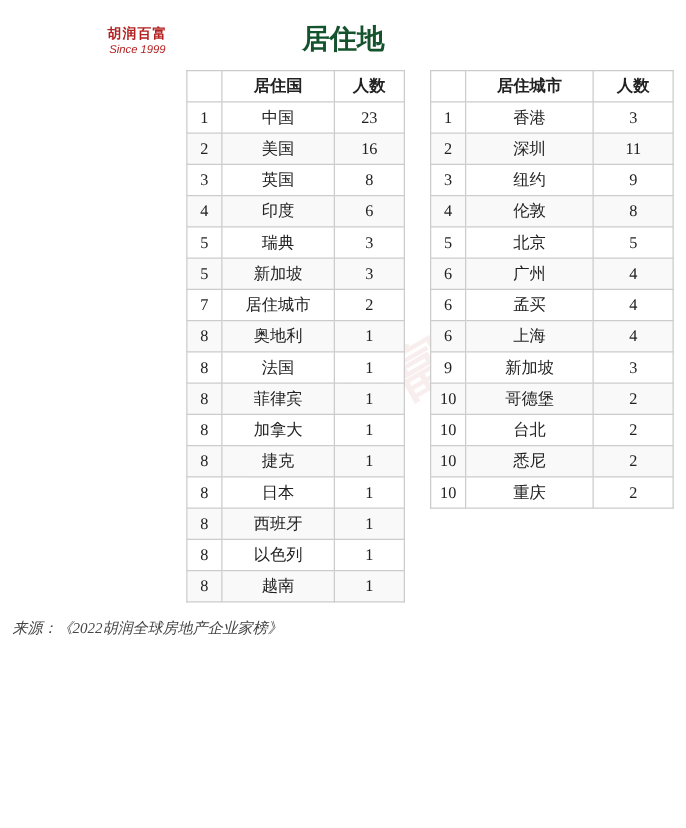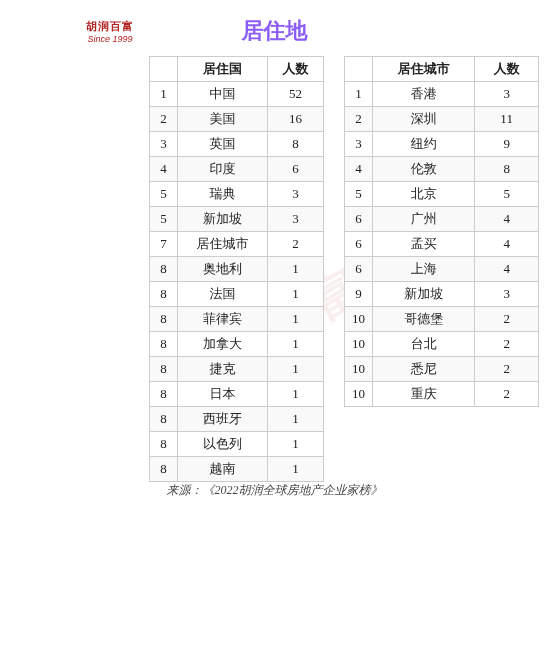--- a/index.html
+++ b/index.html
@@ -59,21 +59,21 @@
       white-space: nowrap;
       pointer-events: none;
       z-index: 1;
       font-family: "SimSun", serif;
     }
 
     .page-title {
       text-align: center;
       font-size: 22px;
       font-weight: bold;
-      color: #8b5cf6;
+      color: #14532d;
       padding: 16px 0 10px 0;
       position: relative;
       z-index: 3;
     }
 
     .main-content {
       position: relative;
       z-index: 3;
       padding: 0 10px;
     }
@@ -119,23 +119,23 @@
     }
 
     tr:nth-child(even) td {
       background: #f9f9f9;
     }
     tr:nth-child(odd) td {
       background: #fff;
     }
 
     .source-text {
-      text-align: center;
       font-size: 12px;
       color: #444;
+      margin-top: 12px;
       font-style: italic;
       position: relative;
       z-index: 3;
     }
     .source-text em {
       font-style: italic;
     }
   </style>
 </head>
 <body>
@@ -157,21 +157,21 @@
         <tr>
           <th></th>
           <th>居住国</th>
           <th>人数</th>
         </tr>
       </thead>
       <tbody id="left-tbody">
           <tr>
             <td>1</td>
             <td>中国</td>
-            <td>52</td>
+            <td>23</td>
           </tr>
           <tr>
             <td>2</td>
             <td>美国</td>
             <td>16</td>
           </tr>
           <tr>
             <td>3</td>
             <td>英国</td>
             <td>8</td>

